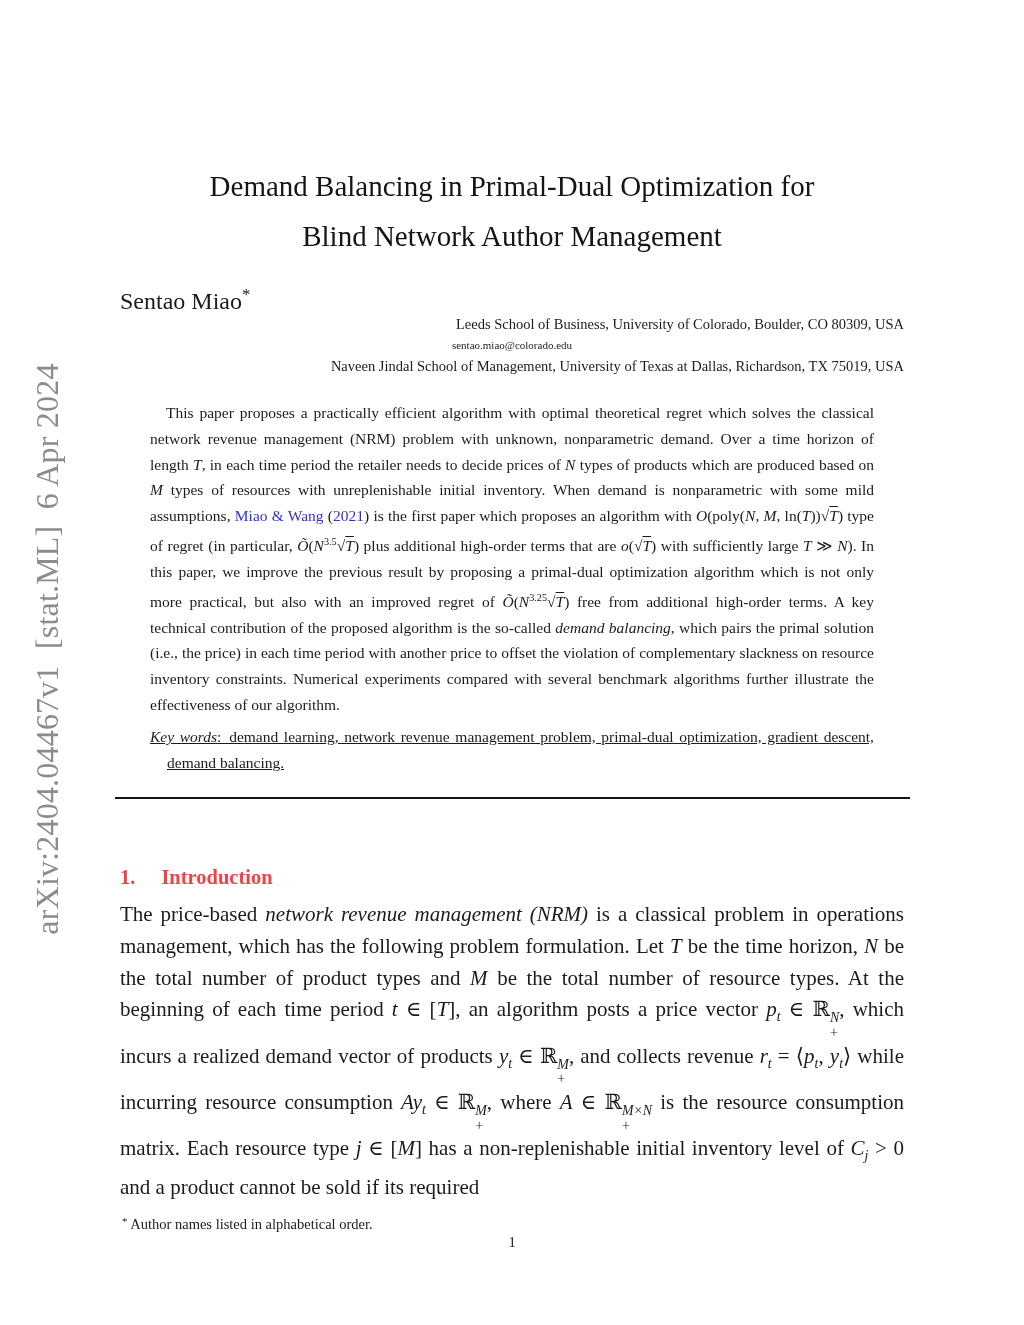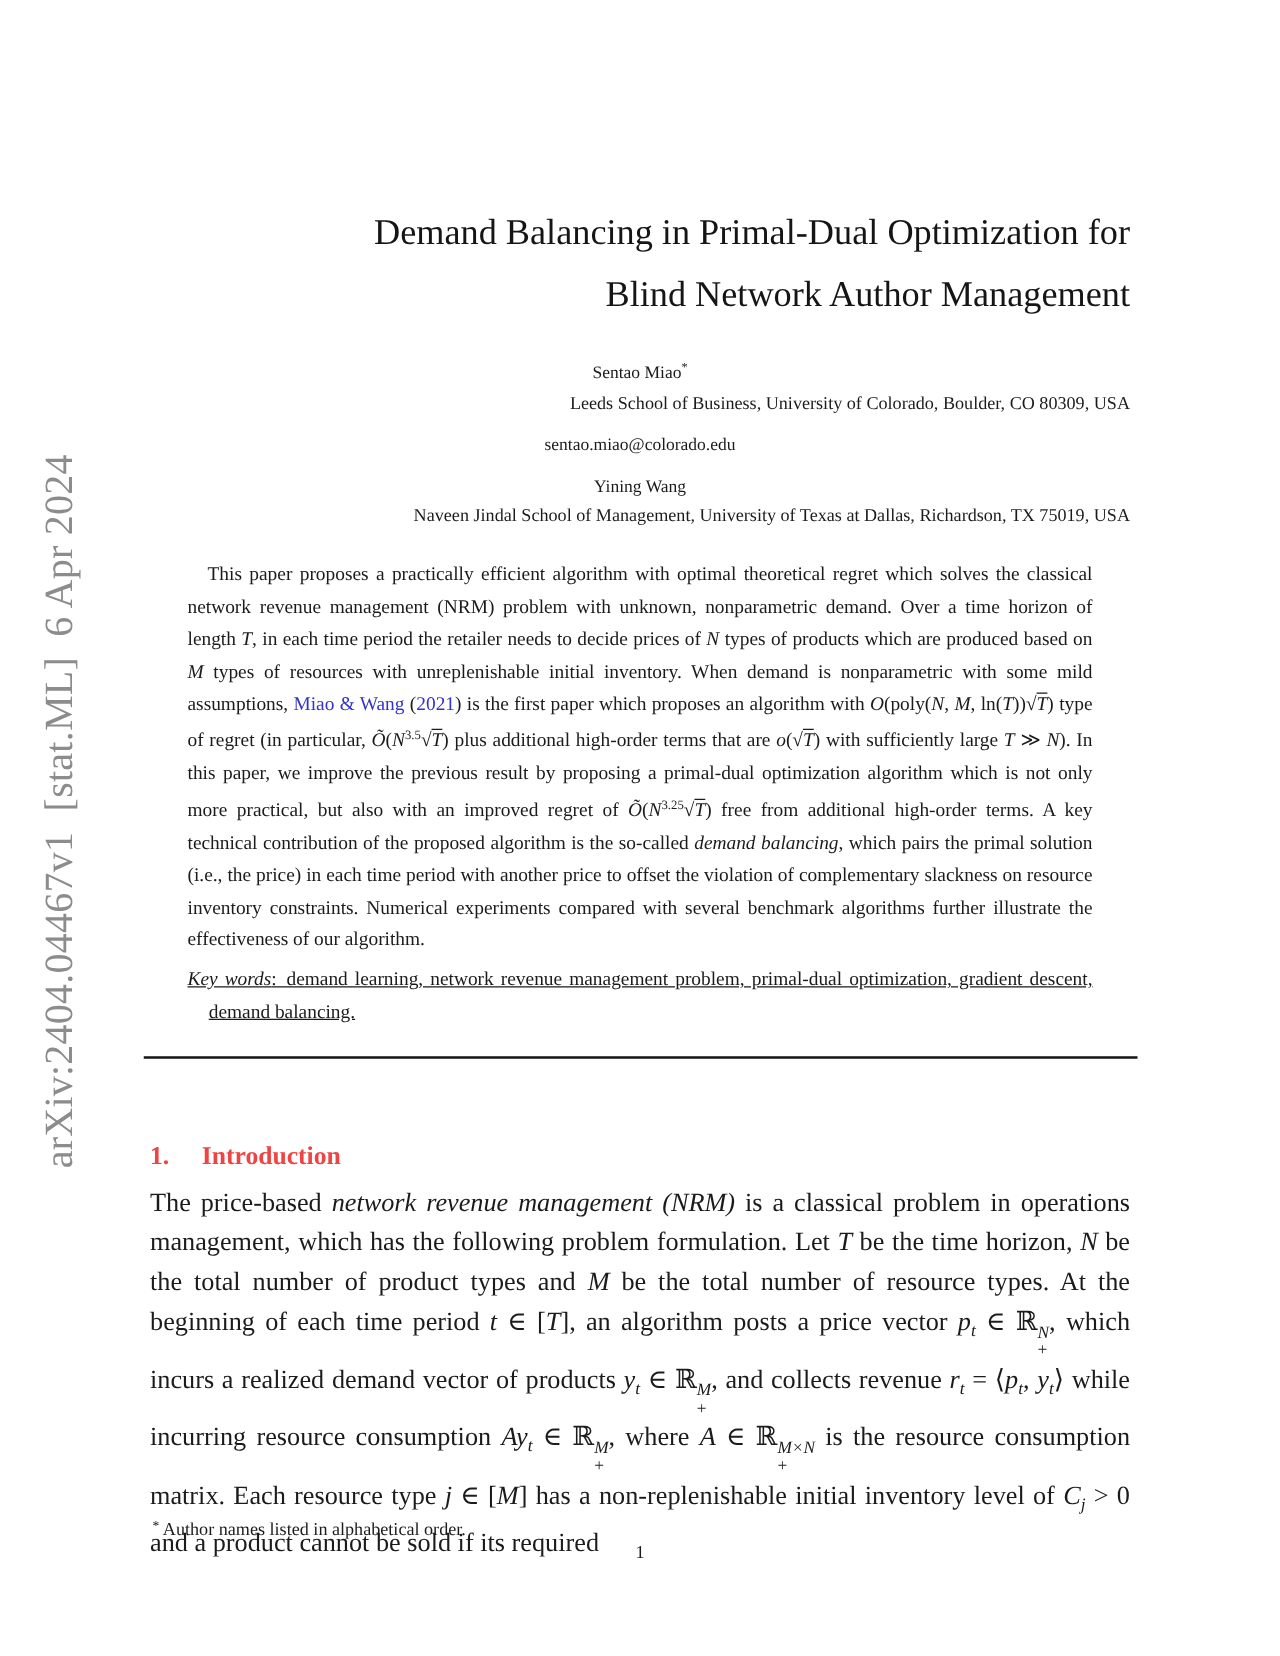--- a/index.html
+++ b/index.html
@@ -11,28 +11,28 @@
     -webkit-font-smoothing:antialiased;
   }
   .arxiv-sidebar {
     position:absolute; left:47px; top:649px;
     transform:translate(-50%,-50%) rotate(-90deg);
     white-space:nowrap; font-size:32px; color:var(--sidebar,#8c8c8c);
     letter-spacing:0.2px;
   }
   .content { position:absolute; left:120px; top:0; width:784px; }
   .title {
-    margin:161px 0 0 0; text-align:right; font-weight:normal;
+    margin:161px 0 0 0; text-align:center; font-weight:normal;
     font-size:29px; line-height:50px; color:#151515;
   }
-  .author-name { margin-top:22px; text-align:center; font-size:14px; line-height:24px; }
+  .author-name { margin-top:22px; text-align:left; font-size:24px; line-height:24px; }
   .author-name.second { margin-top:8px; }
   .author-name sup { font-size:0.7em; font-style:normal; }
   .author-affil { margin-top:2px; text-align:right; font-size:14.5px; line-height:19px; }
-  .author-email { margin-top:14px; text-align:center; font-size:14px; line-height:19px; }
+  .author-email { margin-top:2px; text-align:center; font-size:11px; line-height:19px; }
   .abstract {
     margin:24px 30px 0 30px; font-size:15.5px; line-height:25.8px;
     text-align:justify; text-indent:16px; hyphens:none;
   }
   .keywords {
     margin:6px 30px 0 30px; font-size:15.5px; line-height:25.8px;
     text-align:justify; padding-left:17px; text-indent:-17px;text-decoration:underline;
   }
   .rule { border:none; border-top:2.5px solid #151515; margin:22px -6px 0 -5px; }
   .section-heading { margin:64px 0 0 0; font-size:20.5px; line-height:28px; font-weight:bold; color:#ef4444; }
@@ -72,23 +72,20 @@
       <span>Demand Balancing in Primal-Dual Optimization for</span><br>
       <span>Blind Network Author Management</span>
     </h1>
 
     <div class="author-name">
       <span>Sentao Miao</span><sup>*</sup>
     </div>
     <div class="author-affil">Leeds School of Business, University of Colorado, Boulder, CO 80309, USA</div>
     <div class="author-email">sentao.miao@colorado.edu</div>
 
-    <div class="author-name second">
-      <span>Yining Wang</span><sup></sup>
-    </div>
     <div class="author-affil">Naveen Jindal School of Management, University of Texas at Dallas, Richardson, TX 75019, USA</div>
 
     <p class="abstract"><span>This paper proposes a practically efficient algorithm with optimal theoretical regret which solves the classical network revenue management (NRM) problem with unknown, nonparametric demand. Over a time horizon of length </span><span class="i">T</span><span>, in each time period the retailer needs to decide prices of </span><span class="i">N</span><span> types of products which are produced based on </span><span class="i">M</span><span> types of resources with unreplenishable initial inventory. When demand is nonparametric with some mild assumptions, </span><span class="link">Miao &amp; Wang</span><span> (</span><span class="link">2021</span><span>) is the first paper which proposes an algorithm with </span><span class="i">O</span><span>(poly(</span><span class="i">N</span><span>, </span><span class="i">M</span><span>, ln(</span><span class="i">T</span><span>))</span><span>√</span><span class="i ol">T</span><span>) type of regret (in particular, </span><span class="i">Õ</span><span>(</span><span class="i">N<sup>3.5</sup></span><span>√</span><span class="i ol">T</span><span>) plus additional high-order terms that are </span><span class="i">o</span><span>(</span><span>√</span><span class="i ol">T</span><span>) with sufficiently large </span><span class="i">T</span><span> ≫ </span><span class="i">N</span><span>). In this paper, we improve the previous result by proposing a primal-dual optimization algorithm which is not only more practical, but also with an improved regret of </span><span class="i">Õ</span><span>(</span><span class="i">N<sup>3.25</sup></span><span>√</span><span class="i ol">T</span><span>) free from additional high-order terms. A key technical contribution of the proposed algorithm is the so-called </span><span class="it">demand balancing</span><span>, which pairs the primal solution (i.e., the price) in each time period with another price to offset the violation of complementary slackness on resource inventory constraints. Numerical experiments compared with several benchmark algorithms further illustrate the effectiveness of our algorithm.</span></p>
 
     <p class="keywords"><span class="it">Key words</span><span>: demand learning, network revenue management problem, primal-dual optimization, gradient descent, demand balancing.</span></p>
 
     <hr class="rule">
 
     <h2 class="section-heading">
       <span class="sec-num">1.</span><span>Introduction</span>

